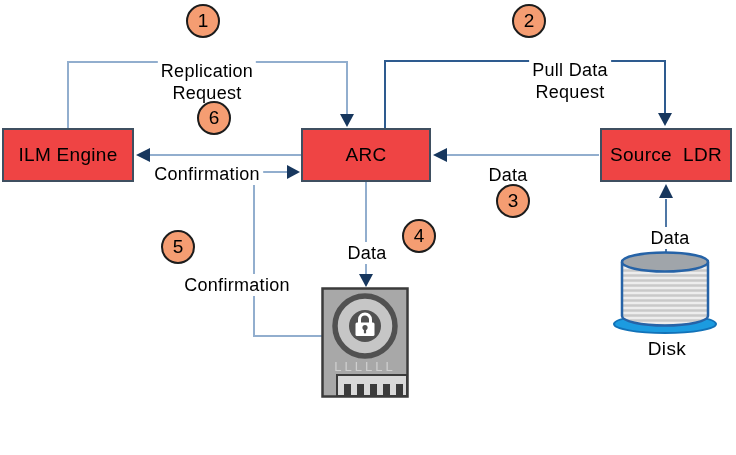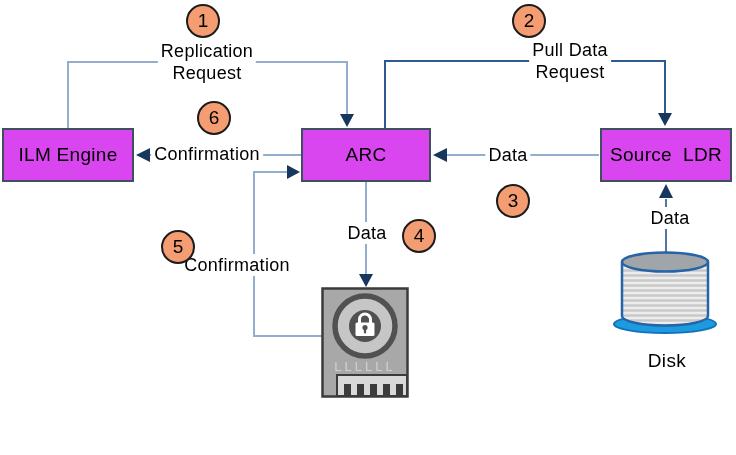--- a/index.html
+++ b/index.html
@@ -3,38 +3,38 @@
 <meta charset="utf-8">
 <style>
   html,body{margin:0;padding:0;background:#fff;}
   .stage{
     position:relative;width:736px;height:455px;background:#ffffff;overflow:hidden;
     font-family:"Liberation Sans",sans-serif;color:#000;
   }
   .wires{position:absolute;left:0;top:0;z-index:1;}
   .node{
     position:absolute;box-sizing:border-box;z-index:3;
-    background:#d946ef;border:2px solid #3F4F60;
+    background:#ef4444;border:2px solid #3F4F60;
     display:flex;align-items:center;justify-content:center;
     font-size:19px;letter-spacing:.3px;
   }
   .node span{white-space:pre;}
   .lbl{
     position:absolute;z-index:2;transform:translate(-50%,-50%);
     font-size:18px;letter-spacing:.3px;text-align:center;line-height:22px;
     white-space:pre-line;
   }
-  .lbl.masked{background:#ffffff;padding:0 3px;}
+  .lbl.masked{background:#ffffff;padding:0 3px;margin-top:20px;}
   .step{
     position:absolute;z-index:4;width:30px;height:30px;margin:-16px 0 0 -16px;
     background:#F59D72;border:2px solid #1C1C1C;border-radius:50%;
     display:flex;align-items:center;justify-content:center;
     font-size:19px;color:#000;
   }
-  .caption{position:absolute;z-index:2;transform:translate(-50%,-50%);font-size:19px;letter-spacing:.4px;margin-top:12px;}
+  .caption{position:absolute;z-index:2;transform:translate(-50%,-50%);font-size:19px;letter-spacing:.4px;}
 </style>
 </head>
 <body>
 
 <div class="stage">
 
   <svg class="wires" width="736" height="455" viewBox="0 0 736 455">
 
     <path d="M68,128 L68,62 L347,62 L347,114" fill="none" stroke="#92AECE" stroke-width="2"></path>
     <path d="M385,128 L385,61 L665,61 L665,113" fill="none" stroke="#2E5B8F" stroke-width="2"></path>

